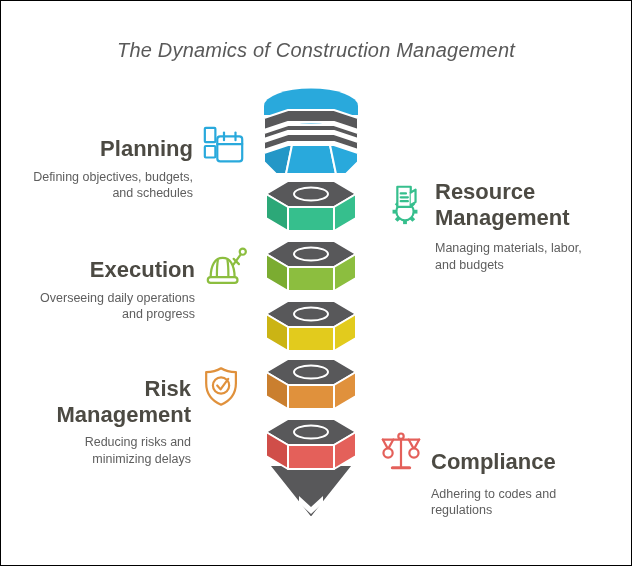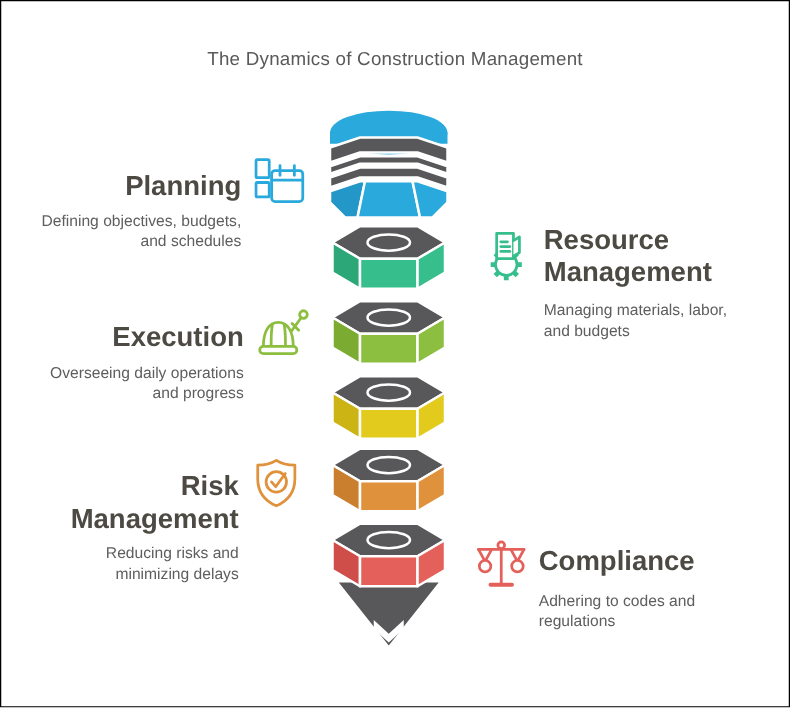--- a/index.html
+++ b/index.html
@@ -1,17 +1,17 @@
 <!DOCTYPE html>
 <html><head>
 <meta charset="utf-8">
 <style>
   html,body{margin:0;padding:0;background:#fff;font-family:"Liberation Sans",sans-serif;}
   .canvas{position:relative;width:632px;height:566px;background:#fff;border:1px solid #000;box-sizing:border-box;overflow:hidden;}
-  .title{position:absolute;top:38px;left:0;right:0;text-align:center;font-size:15px;letter-spacing:.2px;}
+  .title{position:absolute;top:38px;left:0;right:0;text-align:center;font-size:20px;letter-spacing:.2px;font-style:italic;}
   .row{position:absolute;display:flex;align-items:flex-start;}
   .row .icon{width:46px;height:46px;flex:0 0 46px;}
   .row .icon svg{width:46px;height:46px;display:block;}
   .txt{flex:1;min-width:0;}
   .left .txt{text-align:right;margin-right:8px;}
   .right .txt{text-align:left;margin-left:7px;}
   .heading{font-size:22px;font-weight:bold;line-height:1.17;white-space:pre-line;}
   .left .heading{margin-top:13px;}
   .desc{font-size:12.5px;line-height:1.3;white-space:pre-line;margin-top:7px;}
   .right .desc{margin-top:10px;}
@@ -174,19 +174,19 @@
         <line x1="5" y1="11" x2="43" y2="11"></line>
         <circle cx="24" cy="7.5" r="2.8" fill="#fff"></circle>
         <path d="M5,11 L10.5,21 L16,11"></path>
         <circle cx="10.5" cy="25" r="4.8" fill="#fff"></circle>
         <path d="M32,11 L37.5,21 L43,11"></path>
         <circle cx="37.5" cy="25" r="4.8" fill="#fff"></circle>
         <line x1="15" y1="40.5" x2="33" y2="40.5" stroke-width="3.2"></line>
       </svg>
     </span>
     <div class="txt">
-      <div class="heading" style="margin-top: 7px; color: rgb(76, 74, 67);">Compliance</div>
+      <div class="heading" style="margin-top: 20px; color: rgb(76, 74, 67);">Compliance</div>
       <div class="desc" style="margin-top: 11px; color: rgb(94, 94, 94);">Adhering to codes and
 regulations</div>
     </div>
   </div>
 
 </div>
 
 </body></html>

